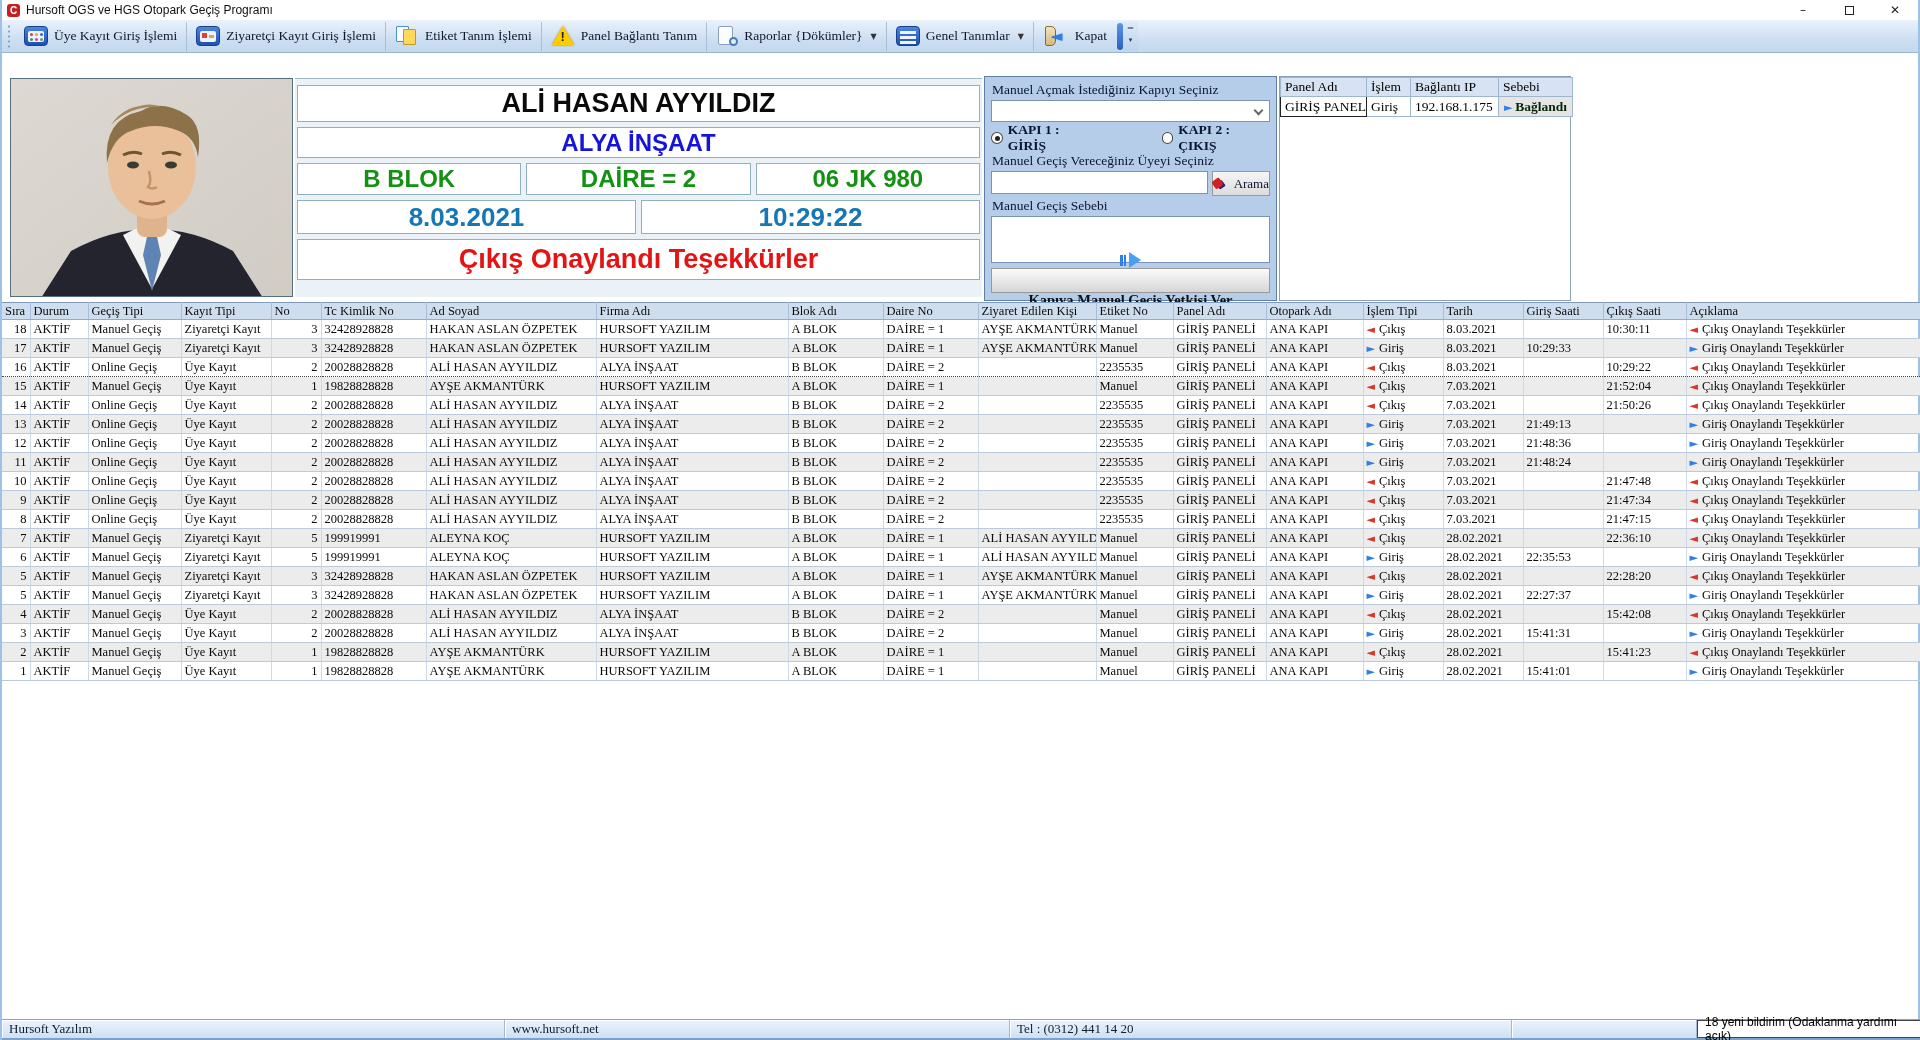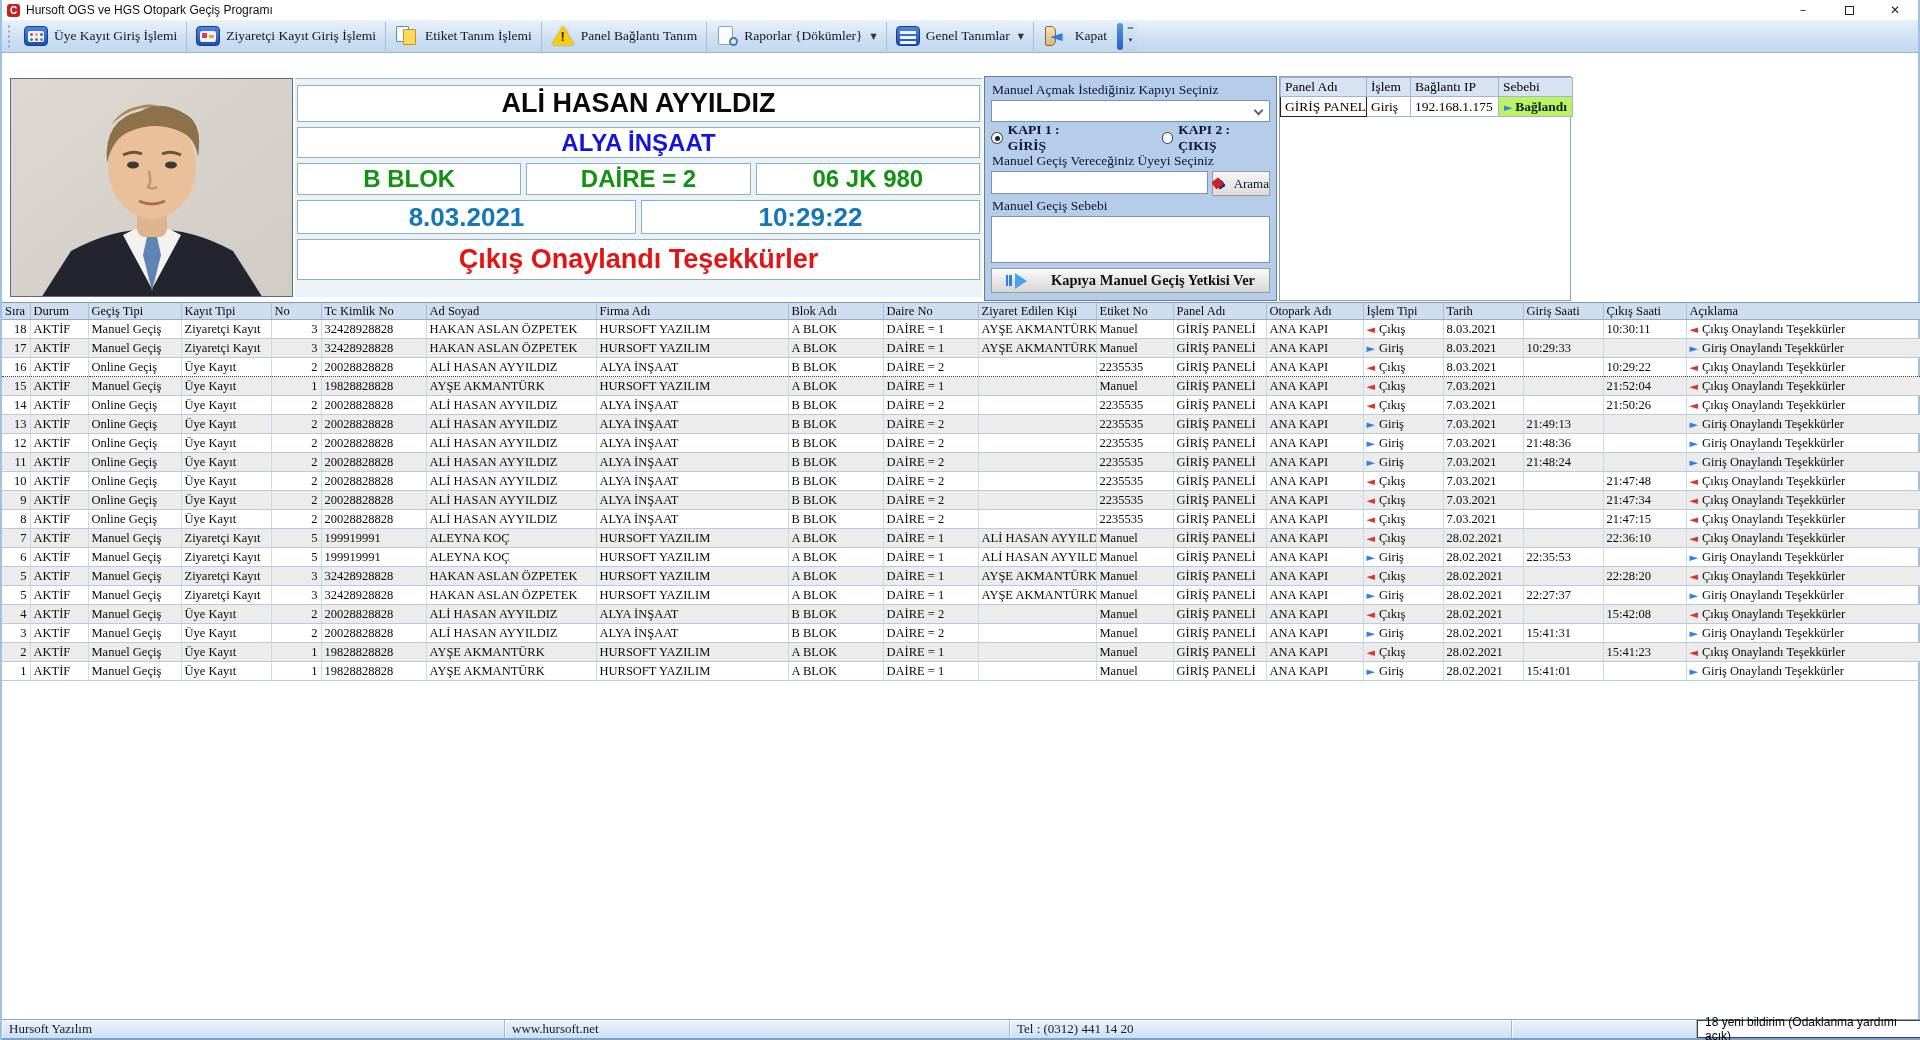--- a/index.html
+++ b/index.html
@@ -99,32 +99,32 @@
   .radio.sel .rb::after { content:""; position:absolute; left:2.5px; top:2.5px; width:5px; height:5px; border-radius:50%; background:#222; }
   .radio + .radio { margin-left:62px; }
   .search-row { display:flex; gap:4px; margin-top:2px; }
   .s-input { flex:1; height:23px; background:#fff; border:1px solid #7a93b5; }
   .btn-arama { width:58px; height:25px; background:linear-gradient(#f6f6f6,#dcdcdc); border:1px solid #999;
     display:flex; align-items:center; justify-content:center; gap:12px; font:13px "Liberation Serif",serif; }
   .eraser { width:9px; height:9px; background:#c22; transform:rotate(-35deg); border-radius:2px;
     box-shadow:2px 3px 0 -1px #228; }
   .reason-box { height:47px; background:#fff; border:1px solid #7a93b5; margin-top:2px; }
   .btn-submit { height:25px; margin-top:5px; background:linear-gradient(#fbfbfb,#d6d6d6); border:1px solid #9a9a9a;
-    display:flex; align-items:center; justify-content:center; gap:24px; font:bold 14.5px "Liberation Serif",serif; color:#101010; }
+    display:flex; align-items:center; justify-content:center; gap:24px; font:bold 14.5px "Liberation Serif",serif; color:#101010;flex-direction:column; }
   .subm-ic { display:flex; align-items:center; gap:1px; }
   .subm-ic .bar { width:2.5px; height:11px; background:#2f7fe8; }
   .subm-ic .tri { width:0; height:0; border-top:8px solid transparent; border-bottom:8px solid transparent; border-left:12px solid #4aa0f0; margin-left:2px; }
 
   
   .pstat { position:absolute; left:1277px; top:76px; width:292px; height:225px; background:#fff; border:1px solid #8aa0b8; }
   .pstat table { border-collapse:collapse; width:100%; font:13.5px "Liberation Serif",serif; table-layout:fixed; }
   .pstat th { background:#d7e3f2; border:1px solid #9fb6d0; font-weight:normal; text-align:left; padding:1px 4px; height:19px; }
   .pstat td { border:1px solid #9fb6d0; padding:0 4px; height:20px; white-space:nowrap; overflow:hidden; }
   .pstat td.focus { border:1px solid #222; }
-  .pstat td.status { background:#bef264; font-weight:bold; color:#05240a; text-align:center; }
+  .pstat td.status { background:#e5e5e5; font-weight:bold; color:#05240a; text-align:center; }
   .pstat .arr-g { color:#2f7fe8; font-family:"DejaVu Sans",sans-serif; font-size:11px; margin-right:3px; }
 
   
   .log { position:absolute; left:0; top:302px; width:1920px; border-collapse:collapse; table-layout:fixed;
     font:12.5px "Liberation Serif",serif; color:#0a0a0a; }
   .log th { background:#cfdeee; border-right:1px solid #a8bed8; border-top:1px solid #7e9ab8; border-bottom:1px solid #93accb;
     height:17px; font-weight:normal; text-align:left; padding:0 3px; white-space:nowrap; overflow:hidden; }
   .log td { border-right:1px solid #cdd9e6; border-bottom:1px solid #bccbdb; height:19px; padding:0 3px;
     white-space:nowrap; overflow:hidden; }
   .log tr.stripe { background:#ececec; }

